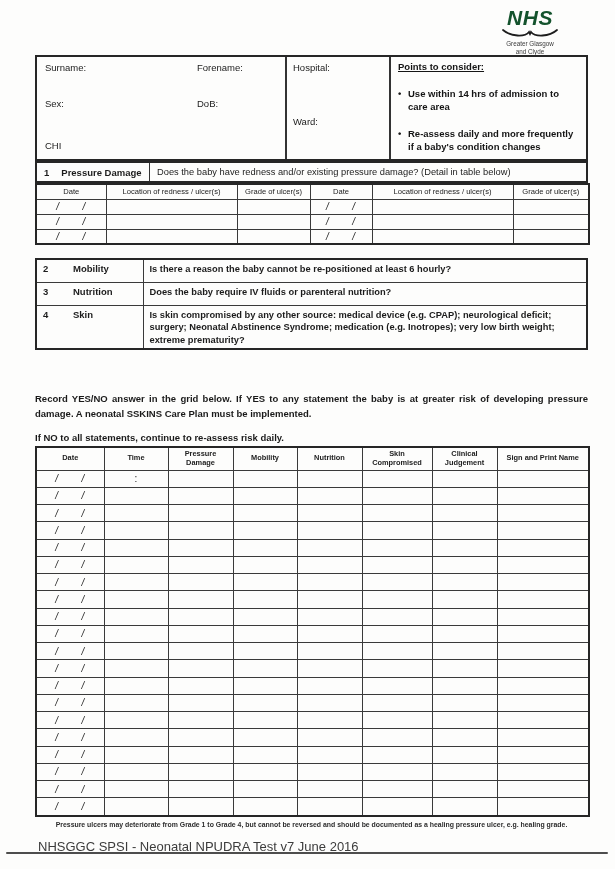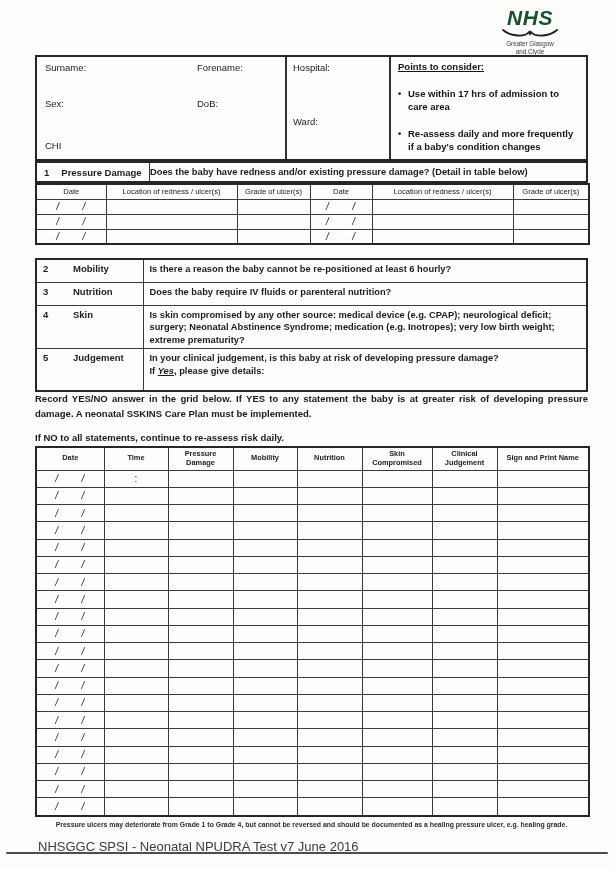--- a/index.html
+++ b/index.html
@@ -23,21 +23,21 @@
   .points-head { position:absolute; font-size:9.5px; font-weight:700; text-decoration:underline; color:#151515; }
   .bullet { position:absolute; font-size:9.5px; font-weight:700; color:#151515; width:182px; line-height:1.35; }
   .bullet .dot { display:inline-block; width:10px; }
   .bullet .btxt { display:inline-block; width:168px; vertical-align:top; }
 
   
   .s1bar { position:absolute; left:35px; top:161px; width:553px; height:22px; border:2px solid #262626; display:flex; align-items:center; background:#fdfdfc; }
   .s1-left { width:113px; height:100%; display:flex; align-items:center; border-right:1.5px solid #333; }
   .s1-num { font-size:9.5px; font-weight:700; margin-left:7px; }
   .s1-label { font-size:9.5px; font-weight:700; margin-left:12px; }
-  .s1-q { font-size:9.3px; font-weight:700; }
+  .s1-q { font-size:9.3px; font-weight:400; margin-left:7px; }
 
   
   table { border-collapse:collapse; table-layout:fixed; background:#fdfdfc; }
   th, td { border:1px solid #3a3a3a; overflow:hidden; }
 
   
   .t1 { position:absolute; left:35px; top:183px; width:553px; height:62px; border:2px solid #262626; }
   .t1 th { font-size:7.6px; font-weight:400; color:#222; height:15px; text-align:center; }
   .t1 td { font-size:10px; height:15px; }
   .t1 col:nth-child(1){width:70px;} .t1 col:nth-child(2){width:131px;} .t1 col:nth-child(3){width:73px;}
@@ -95,21 +95,21 @@
     <div class="vline" style="left:352px"></div>
     <div class="plabel" style="left:8px; top:5px">Surname:</div>
     <div class="plabel" style="left:160px; top:5px">Forename:</div>
     <div class="plabel" style="left:256px; top:5px">Hospital:</div>
     <div class="plabel" style="left:8px; top:41px">Sex:</div>
     <div class="plabel" style="left:160px; top:41px">DoB:</div>
     <div class="plabel" style="left:256px; top:59px">Ward:</div>
     <div class="plabel" style="left:8px; top:83px">CHI</div>
     <div class="points-head" style="left:361px; top:4px">Points to consider:</div>
     <div class="bullet" style="left:361px; top:31px">
-      <span class="dot">•</span><span class="btxt">Use within 17 hrs of admission to care area</span>
+      <span class="dot">•</span><span class="btxt">Use within 14 hrs of admission to care area</span>
     </div>
     <div class="bullet" style="left:361px; top:71px">
       <span class="dot">•</span><span class="btxt">Re-assess daily and more frequently if a baby's condition changes</span>
     </div>
   </div>
 
   <div class="s1bar">
     <div class="s1-left">
       <span class="s1-num">1</span>
       <span class="s1-label">Pressure Damage</span>
@@ -175,27 +175,20 @@
         <td class="cq">Is there a reason the baby cannot be re-positioned at least 6 hourly?</td>
       </tr>
       <tr>
         <td class="cnum"><span class="n">3</span><span>Nutrition</span></td>
         <td class="cq">Does the baby require IV fluids or parenteral nutrition?</td>
       </tr>
       <tr>
         <td class="cnum"><span class="n">4</span><span>Skin</span></td>
         <td class="cq">Is skin compromised by any other source: medical device (e.g. CPAP); neurological deficit; surgery; Neonatal Abstinence Syndrome; medication (e.g. Inotropes); very low birth weight; extreme prematurity?</td>
       </tr>
-      <tr>
-        <td class="cnum"><span class="n">5</span><span>Judgement</span></td>
-        <td class="cq">
-          <div>In your clinical judgement, is this baby at risk of developing pressure damage?</div>
-          <div><span>If </span><span class="yes">Yes</span><span>, please give details:</span></div>
-        </td>
-      </tr>
     </tbody>
   </table>
 
   <p class="record">Record YES/NO answer in the grid below.  If YES to any statement the baby is at greater risk of developing pressure damage.  A neonatal SSKINS Care Plan must be implemented.</p>
   <p class="ifno">If NO to all statements, continue to re-assess risk daily.</p>
 
   <table class="t3">
     <colgroup>
         <col>
         <col>

